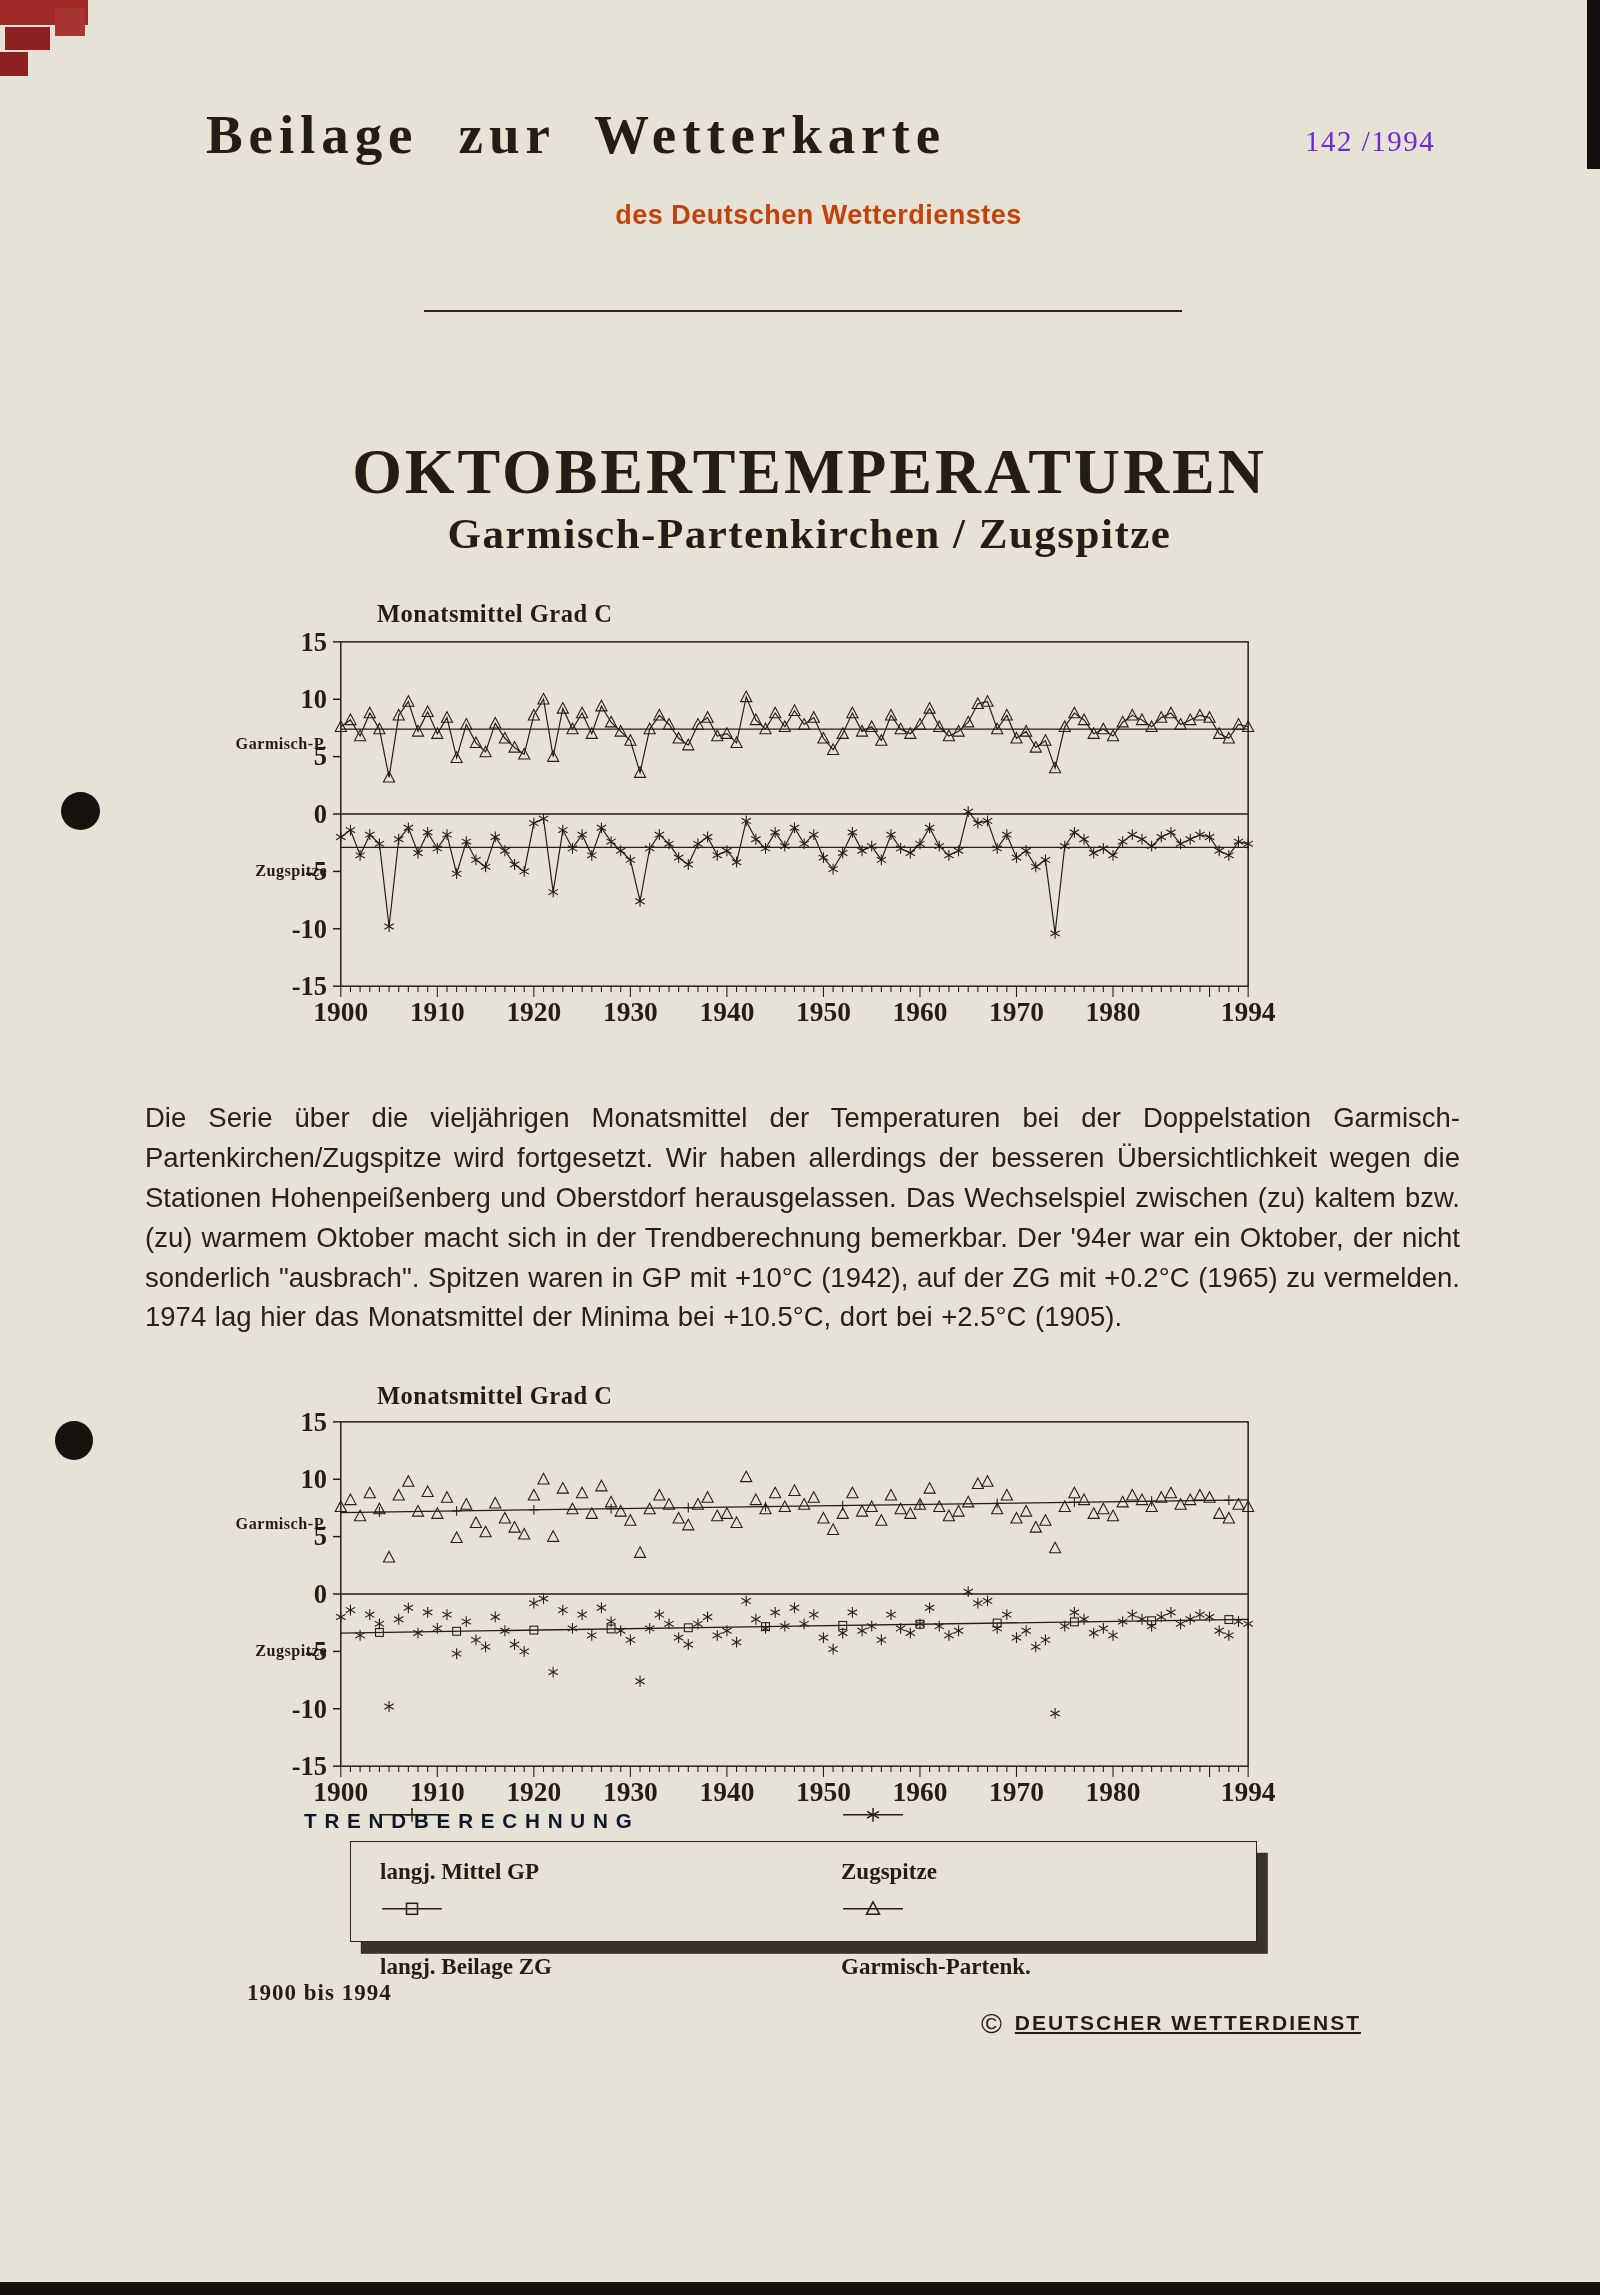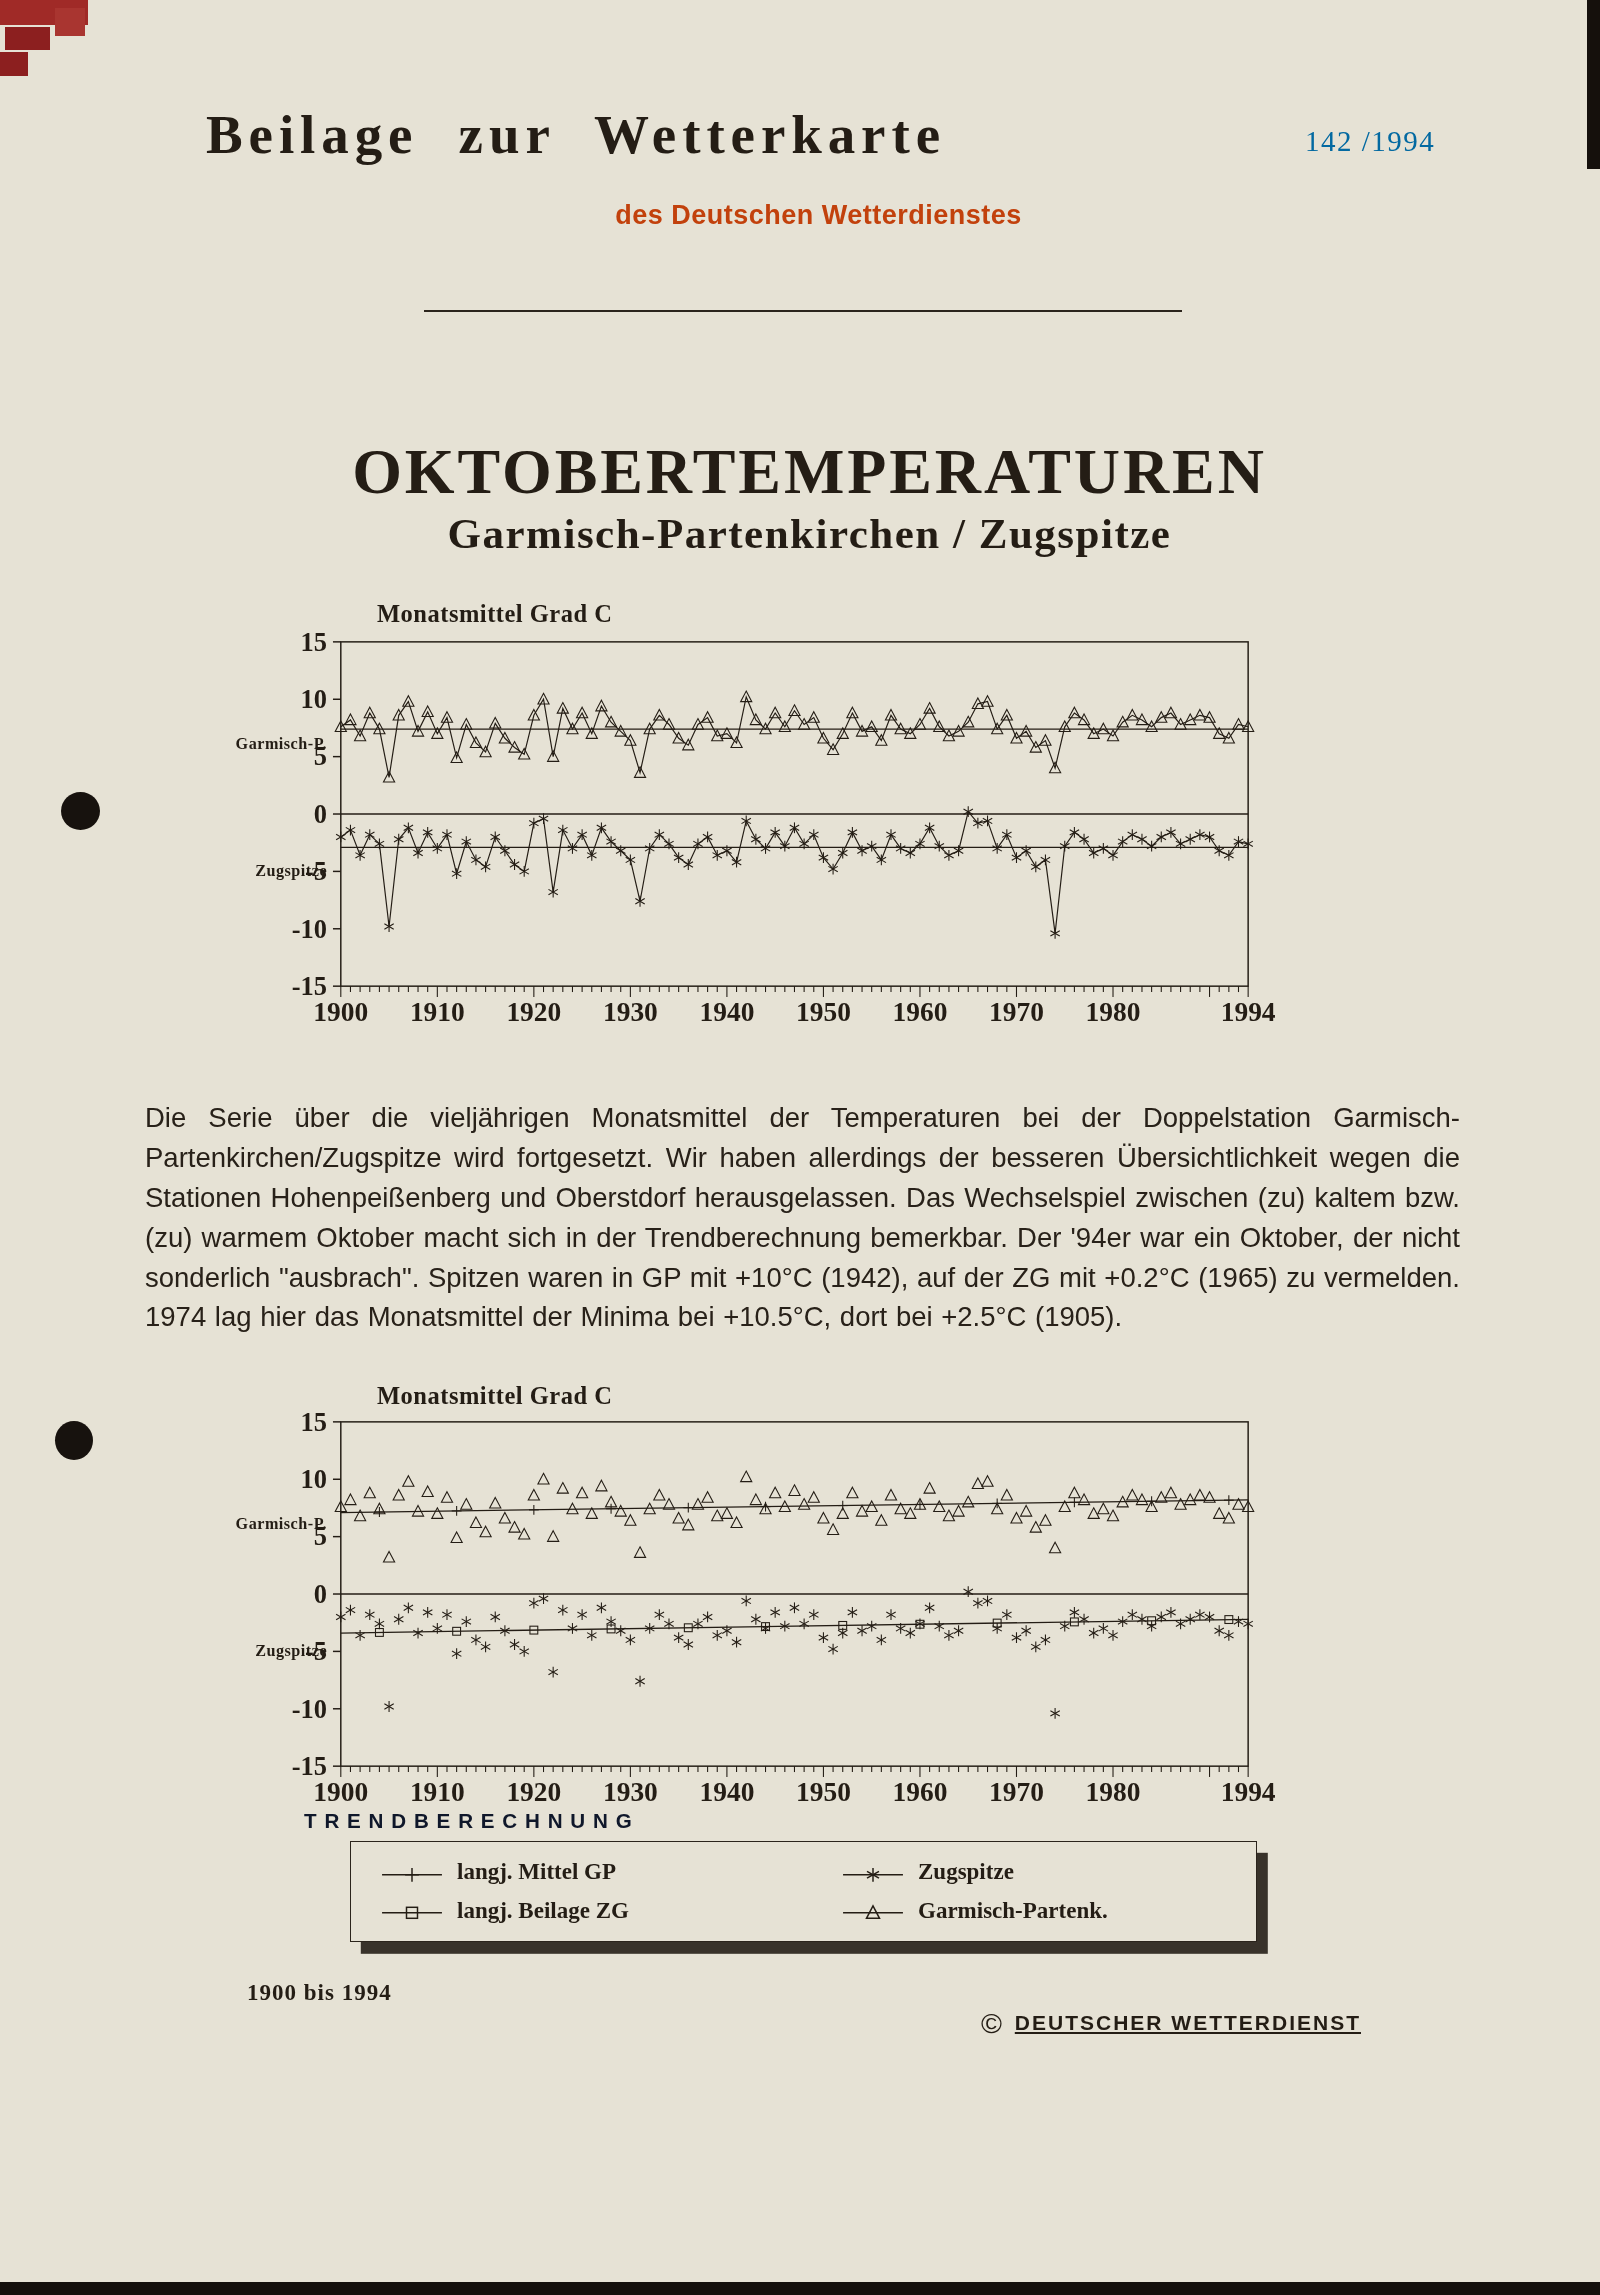--- a/index.html
+++ b/index.html
@@ -3,42 +3,42 @@
 <meta charset="utf-8">
 <title>Beilage zur Wetterkarte 142/1994</title>
 <style>
   html,body{margin:0;padding:0;background:#b8b4a8;}
   #page{position:relative;width:1600px;height:2295px;background:#e6e2d5;overflow:hidden;
         font-family:"Liberation Sans",sans-serif;color:#282119;}
   .abs{position:absolute;}
   
   .masthead-title{left:206px;top:105px;width:1207px;text-align:left;
     font:bold 55px/1.1 "Liberation Serif",serif;letter-spacing:5.9px;word-spacing:20.6px;color:#241d15;}
-  .issue{left:1305px;top:125px;font:400 29px "Liberation Serif",serif;letter-spacing:1.5px;color:#0369a1;}
+  .issue{left:1305px;top:125px;font:400 29px "Liberation Serif",serif;letter-spacing:1.5px;color:#6d28d9;}
   .masthead-sub{left:215px;top:200px;width:1207px;text-align:center;
     font:bold 27px "Liberation Sans",sans-serif;letter-spacing:0.5px;color:#c2410c;}
   .rule{left:424px;top:310px;width:758px;height:2px;background:#2b241c;}
   
   .doc-title{left:157px;top:438px;width:1305px;text-align:center;
     font:bold 64px/1.05 "Liberation Serif",serif;letter-spacing:2.9px;color:#241d15;}
   .doc-subtitle{left:157px;top:510px;width:1305px;text-align:center;
     font:bold 43px/1.1 "Liberation Serif",serif;letter-spacing:1.5px;color:#241d15;}
   
   .chart-title{font:bold 24.5px "Liberation Serif",serif;color:#241d15;letter-spacing:0.5px;margin-left:32px;}
   svg.chart text{font-family:"Liberation Serif",serif;fill:#241d15;}
   .trend-label{left:304px;top:1809px;width:981px;text-align:left;
     font:bold 20.6px "Liberation Sans",sans-serif;letter-spacing:7.8px;color:#0f172a;}
   
   .body-par{left:145px;top:1098px;width:1315px;text-align:justify;
     font:400 27.5px/1.45 "Liberation Sans",sans-serif;color:#282119;word-spacing:1px;}
   
   .legend{left:350px;top:1841px;width:907px;height:101px;border:1.5px solid #2b241c;
     box-shadow:10.8px 11.8px 0 0 #38322a;background:#e6e2d5;display:grid;
     grid-template-columns:461px 1fr;align-content:center;row-gap:12.8px;padding-left:29px;box-sizing:border-box;}
-  .legend-item{display:flex;align-items:flex-end;gap:13px;}
+  .legend-item{display:flex;align-items:flex-start;gap:34px;flex-direction:column;}
   .legend-item svg{flex:0 0 auto;}
   .legend-label{font:bold 23px "Liberation Serif",serif;color:#241d15;}
   
   .year-range{left:247px;top:1980px;font:bold 23px "Liberation Serif",serif;letter-spacing:1px;color:#241d15;}
   .copyright{left:981px;top:2009px;display:flex;align-items:center;gap:12.8px;color:#241d15;}
   .copyright .sym{font-size:28.5px;line-height:1;}
   .copyright .txt{font:bold 21px "Liberation Sans",sans-serif;letter-spacing:2px;text-decoration:underline;}
   
   .red1{left:0;top:0;width:88px;height:24.5px;background:#a02a27;}
   .red2{left:4.9px;top:27px;width:45px;height:22.6px;background:#8c1f1f;}

